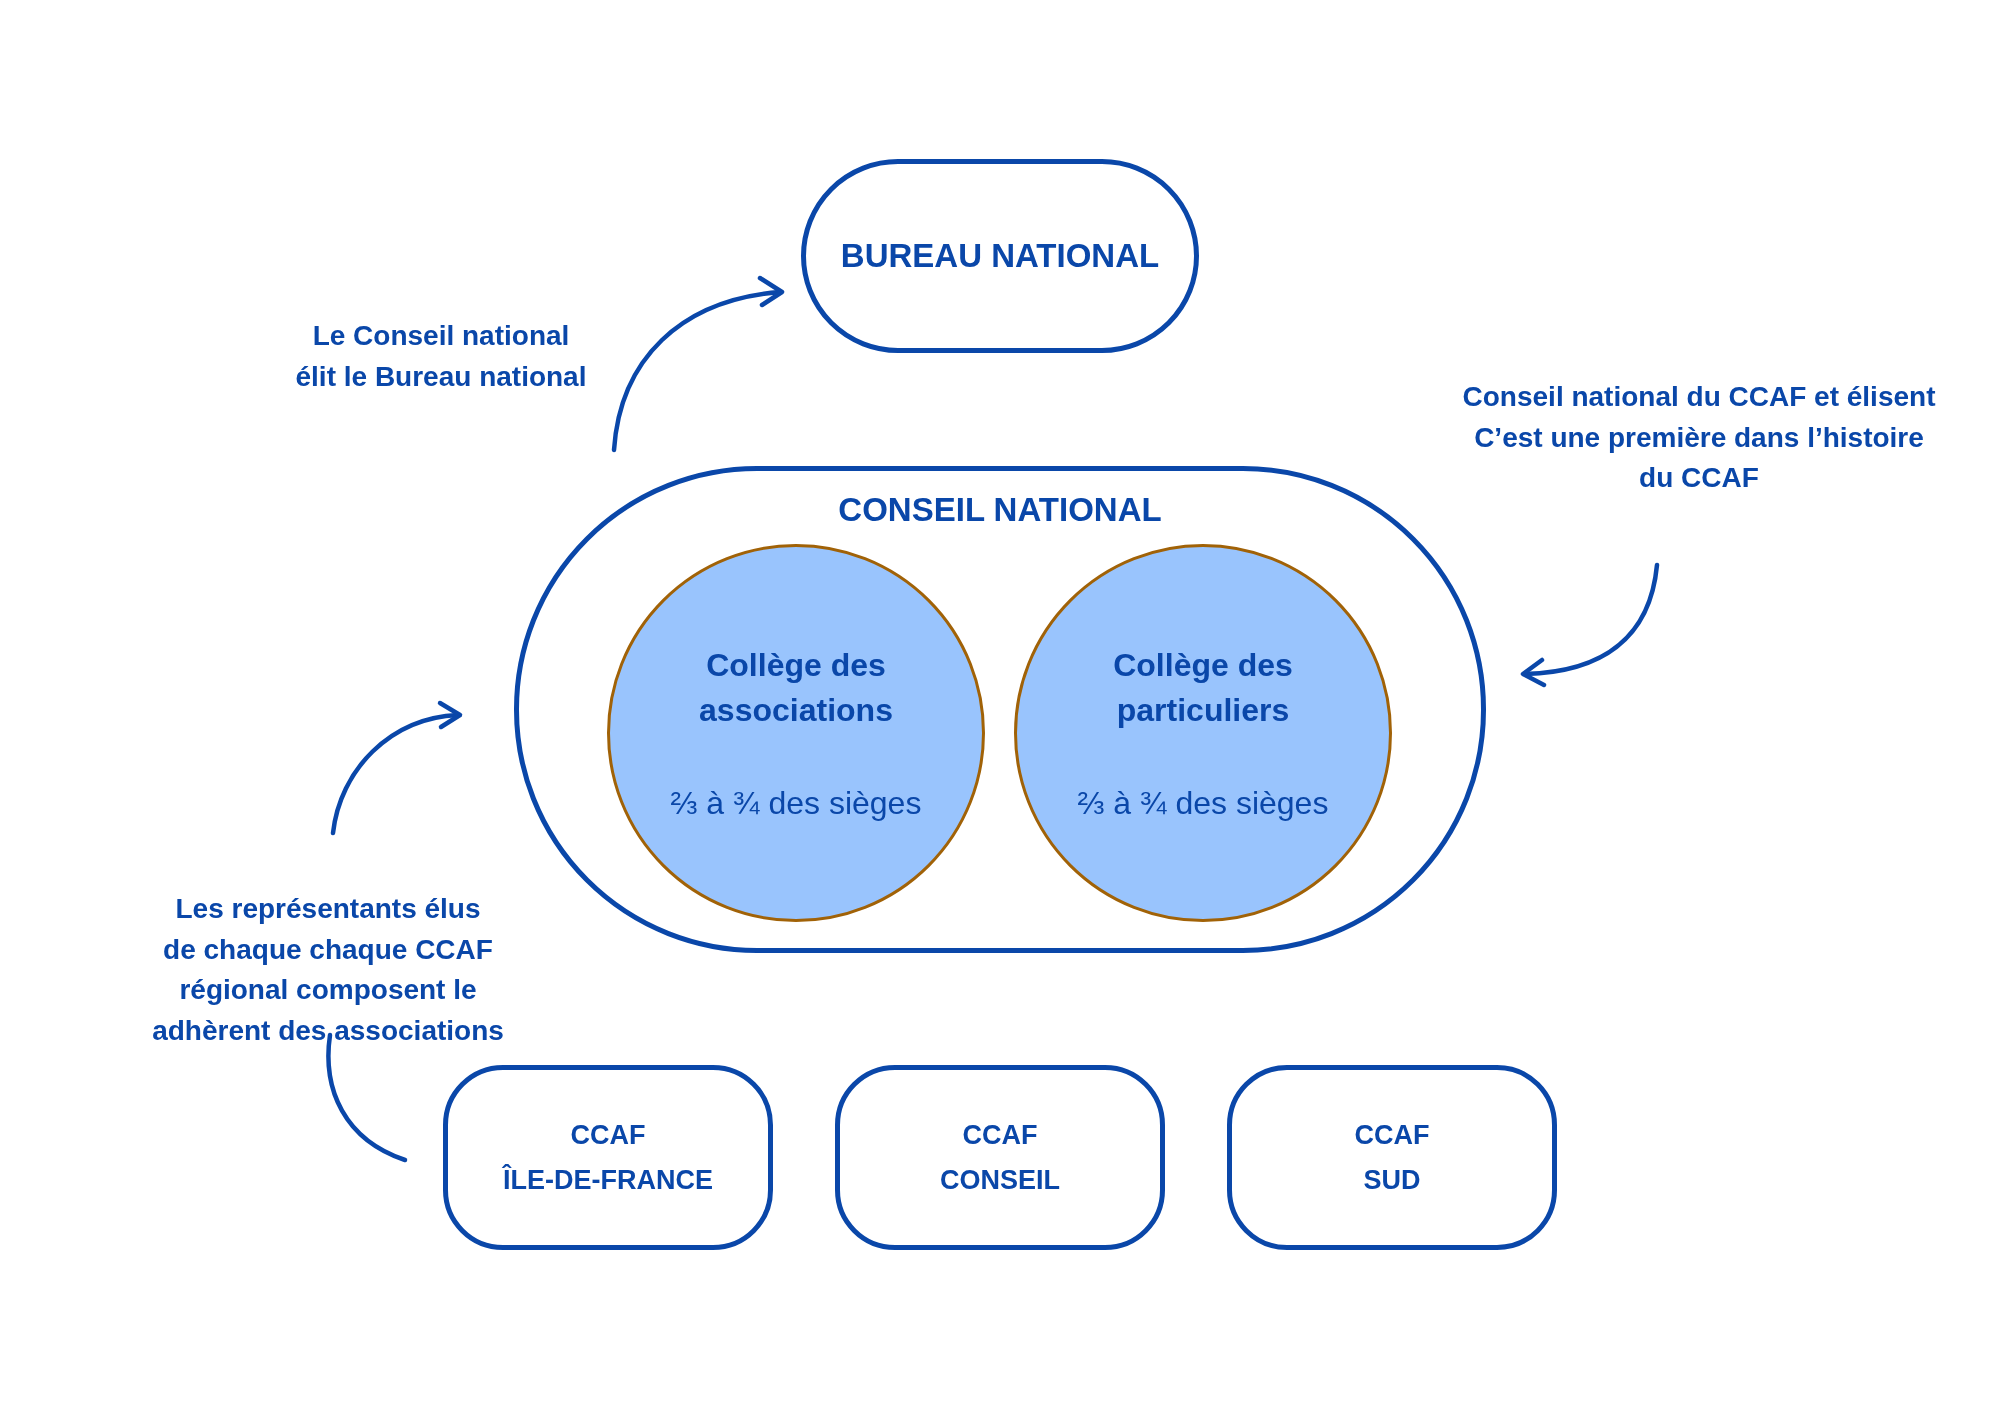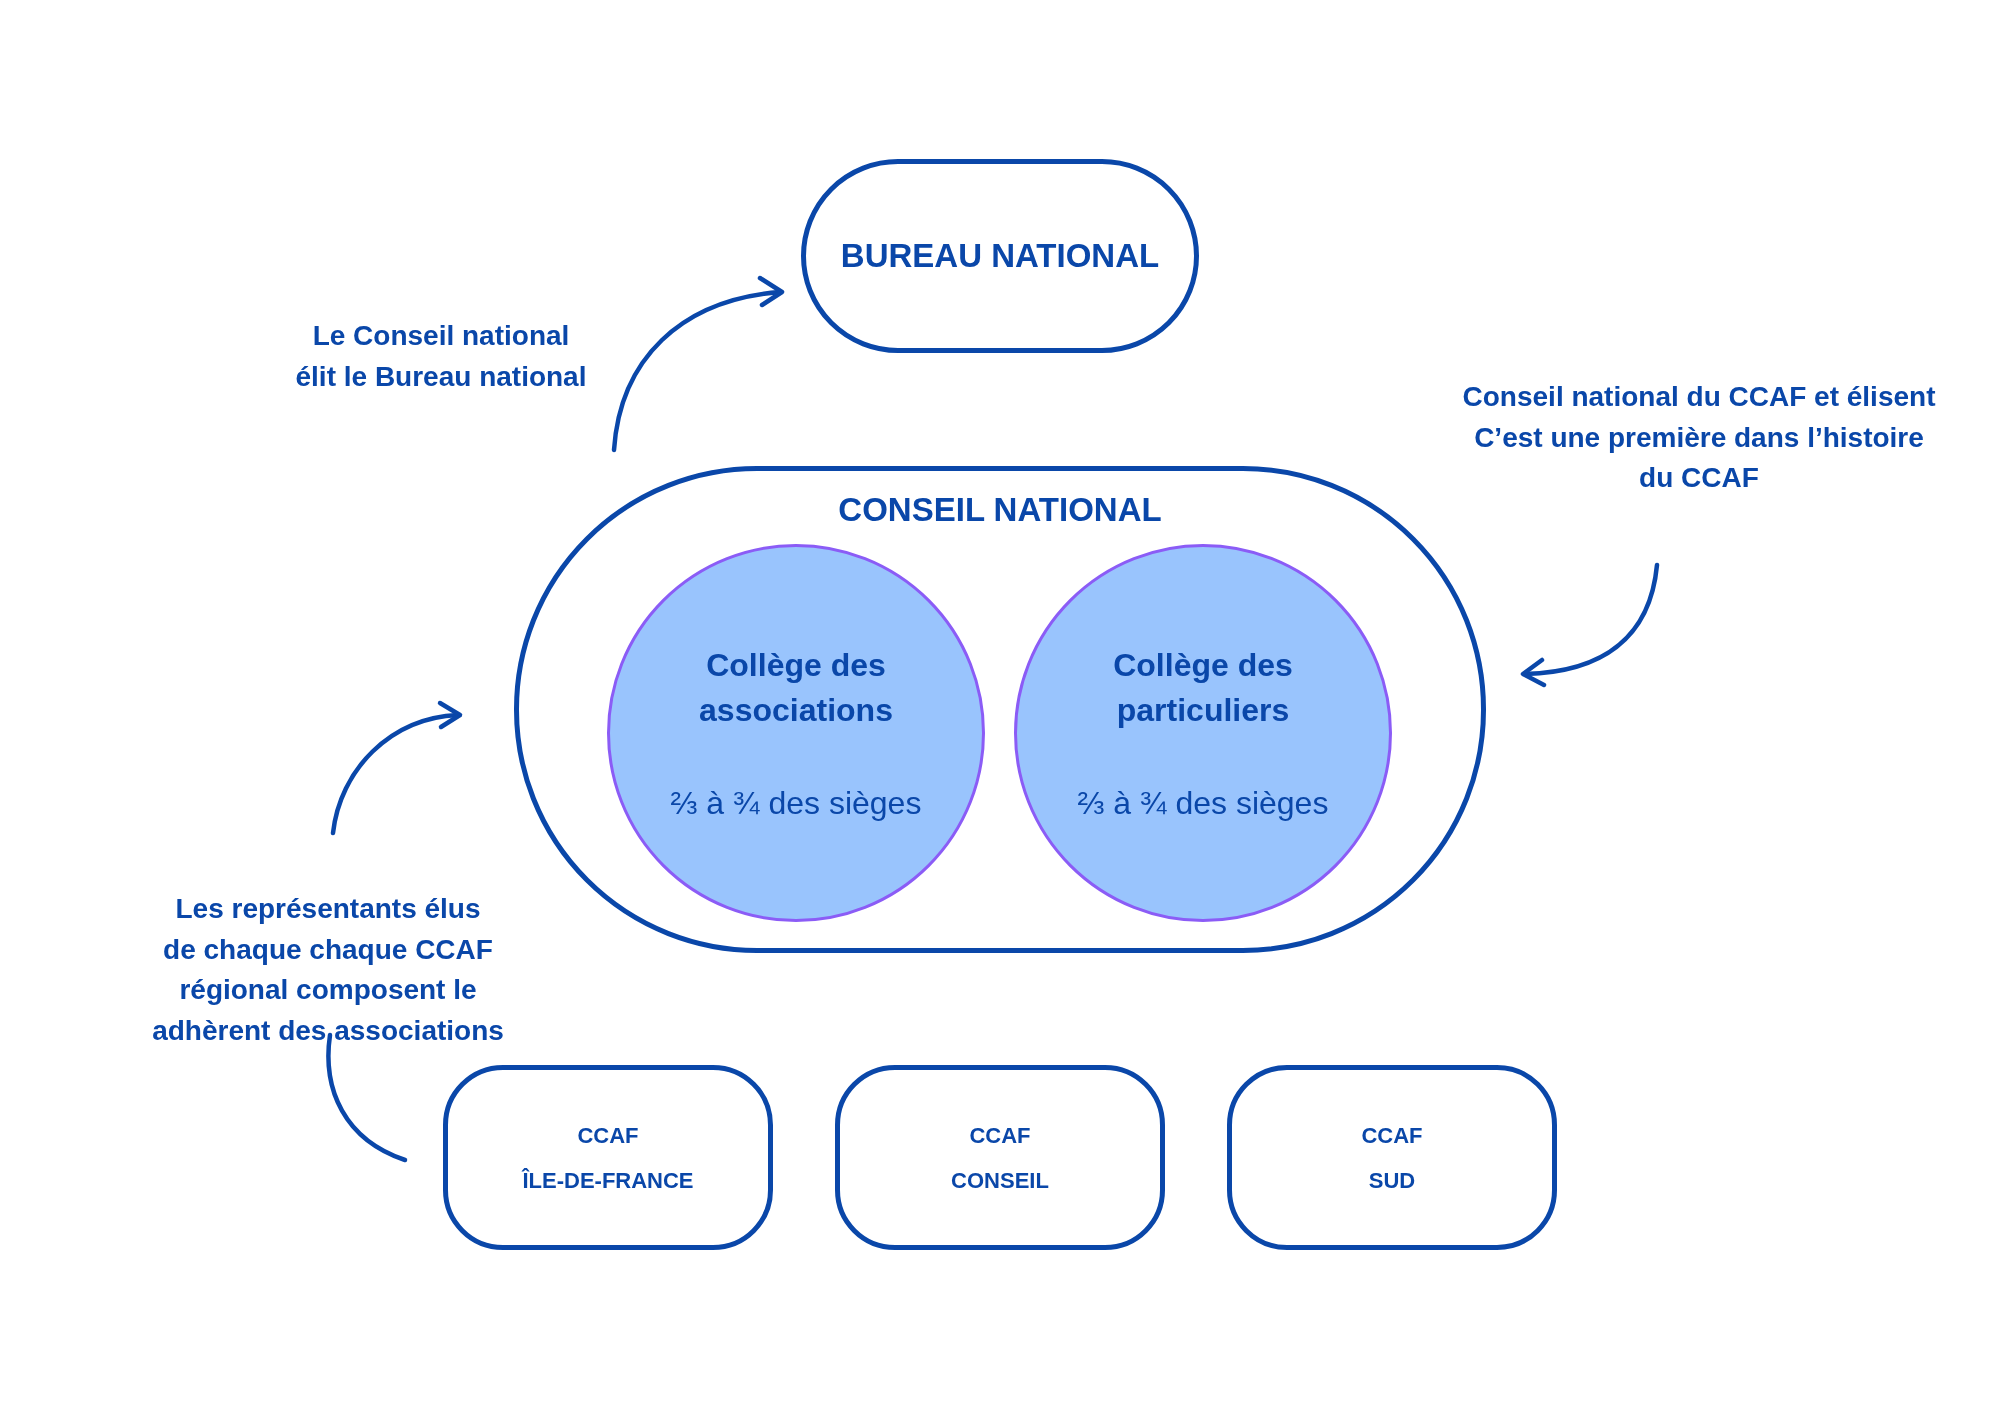--- a/index.html
+++ b/index.html
@@ -6,26 +6,26 @@
   body { width: 2000px; height: 1409px; position: relative; overflow: hidden;
          font-family: "Liberation Sans", "DejaVu Sans", sans-serif; color: #0a47a9; }
   svg.bg { position: absolute; left: 0; top: 0; }
   .box { position: absolute; box-sizing: border-box; border: 5px solid #0a47a9; background: #fff;
          display: flex; flex-direction: column; align-items: center; justify-content: center;
          font-weight: bold; text-align: center; }
   .bureau { left: 801px; top: 159px; width: 398px; height: 194px; border-radius: 97px; font-size: 33px; }
   .conseil { left: 514px; top: 466px; width: 972px; height: 487px; border-radius: 243px; background: transparent; display: block; }
   .conseil-title { position: absolute; left: 0; right: 0; top: 20px; text-align: center; font-size: 33px; font-weight: bold; }
   .college { position: absolute; width: 378px; height: 378px; border-radius: 50%; background: #99c4fd;
-             border: 3px solid #8b5cf6; box-sizing: border-box; text-align: center; color: #0a47a9; }
+             border: 3px solid #a16207; box-sizing: border-box; text-align: center; color: #0a47a9; }
   .college .name { position: absolute; left: 0; right: 0; top: 96px; font-size: 32px; font-weight: bold; line-height: 45px; }
   .college .seats { position: absolute; left: 0; right: 0; top: 238px; font-size: 32px; font-weight: normal; }
   .col-left { left: 607px; top: 544px; }
   .col-right { left: 1014px; top: 544px; }
-  .ccaf { top: 1065px; width: 330px; height: 185px; border-radius: 60px; font-size: 22px; line-height: 45px; }
+  .ccaf { top: 1065px; width: 330px; height: 185px; border-radius: 60px; font-size: 27px; line-height: 45px; }
   .ccaf-1 { left: 443px; } .ccaf-2 { left: 835px; } .ccaf-3 { left: 1227px; }
   .note { position: absolute; font-weight: bold; font-size: 28px; line-height: 40.5px; text-align: center; white-space: nowrap; margin-top: 32px; }
   .note-top { left: 241px; width: 400px; top: 284px; }
   .note-right { left: 1419px; width: 560px; top: 345px; }
   .note-left { left: 128px; width: 400px; top: 857px; }
   .note span { display: block; }
 </style>
 </head>
 <body>
 

